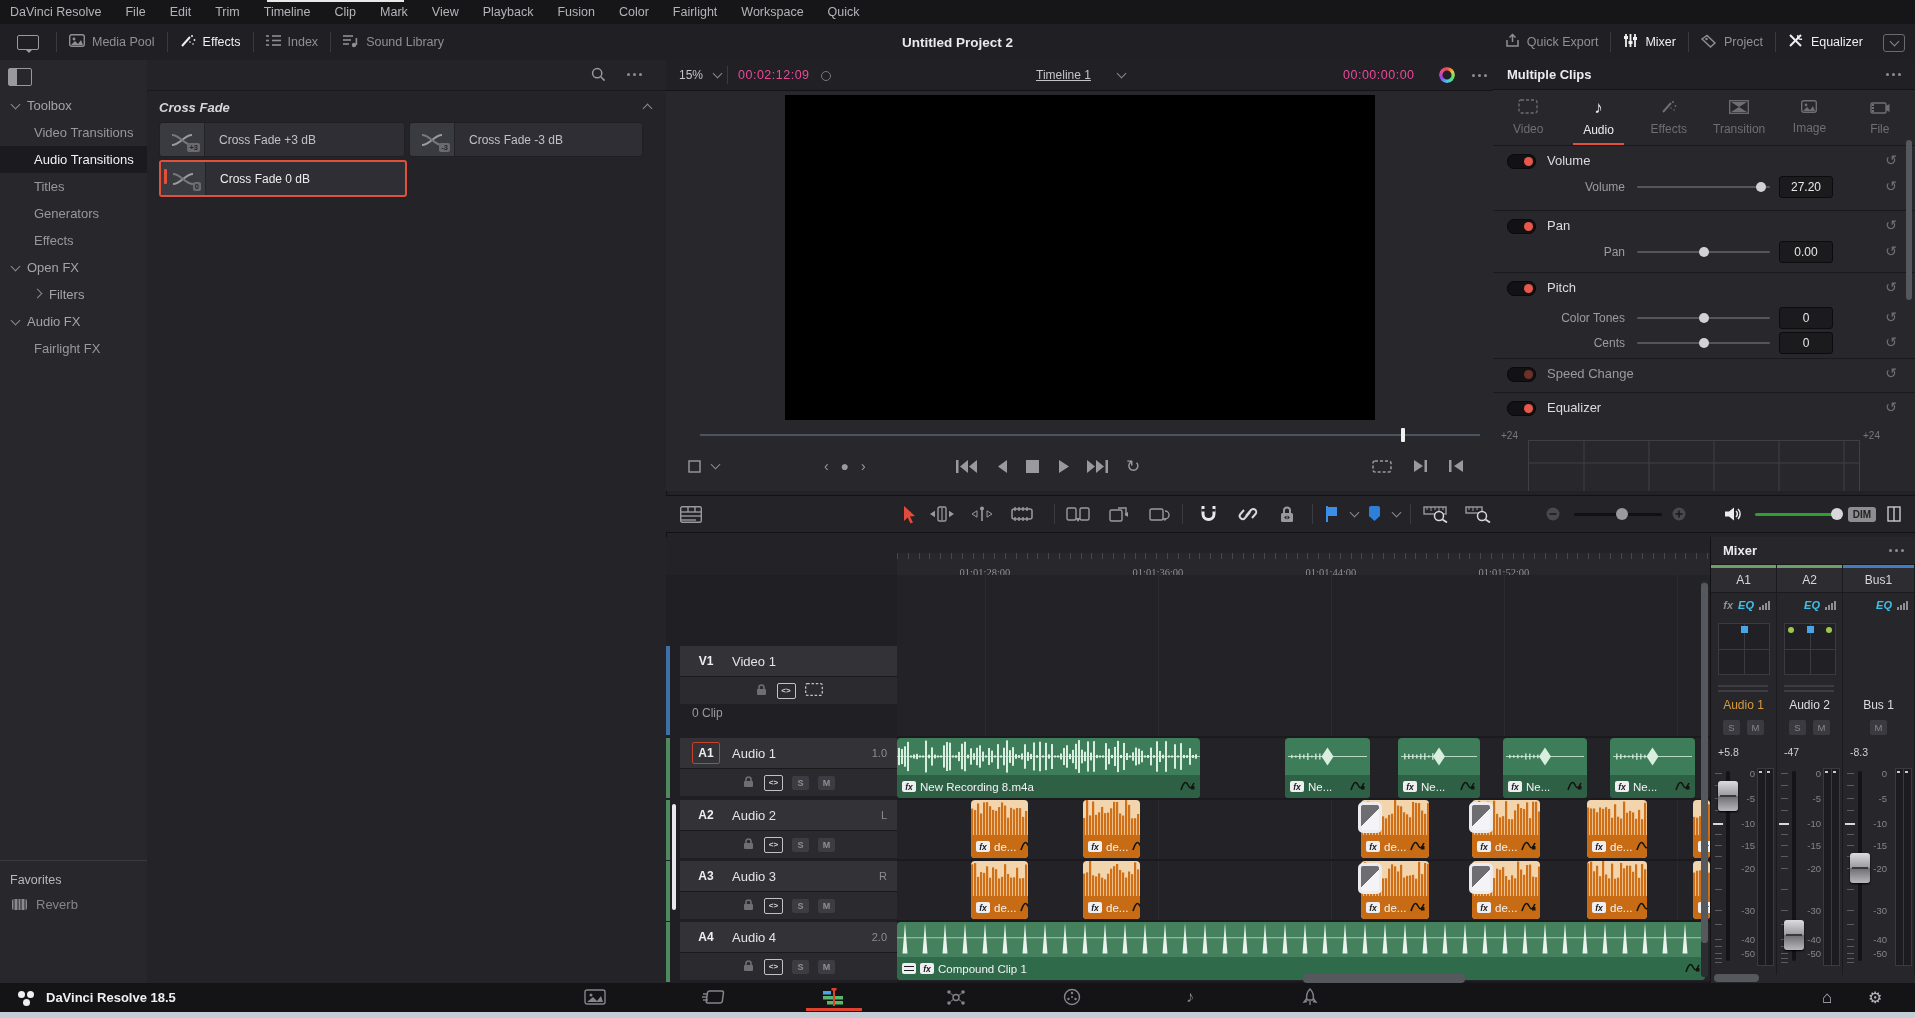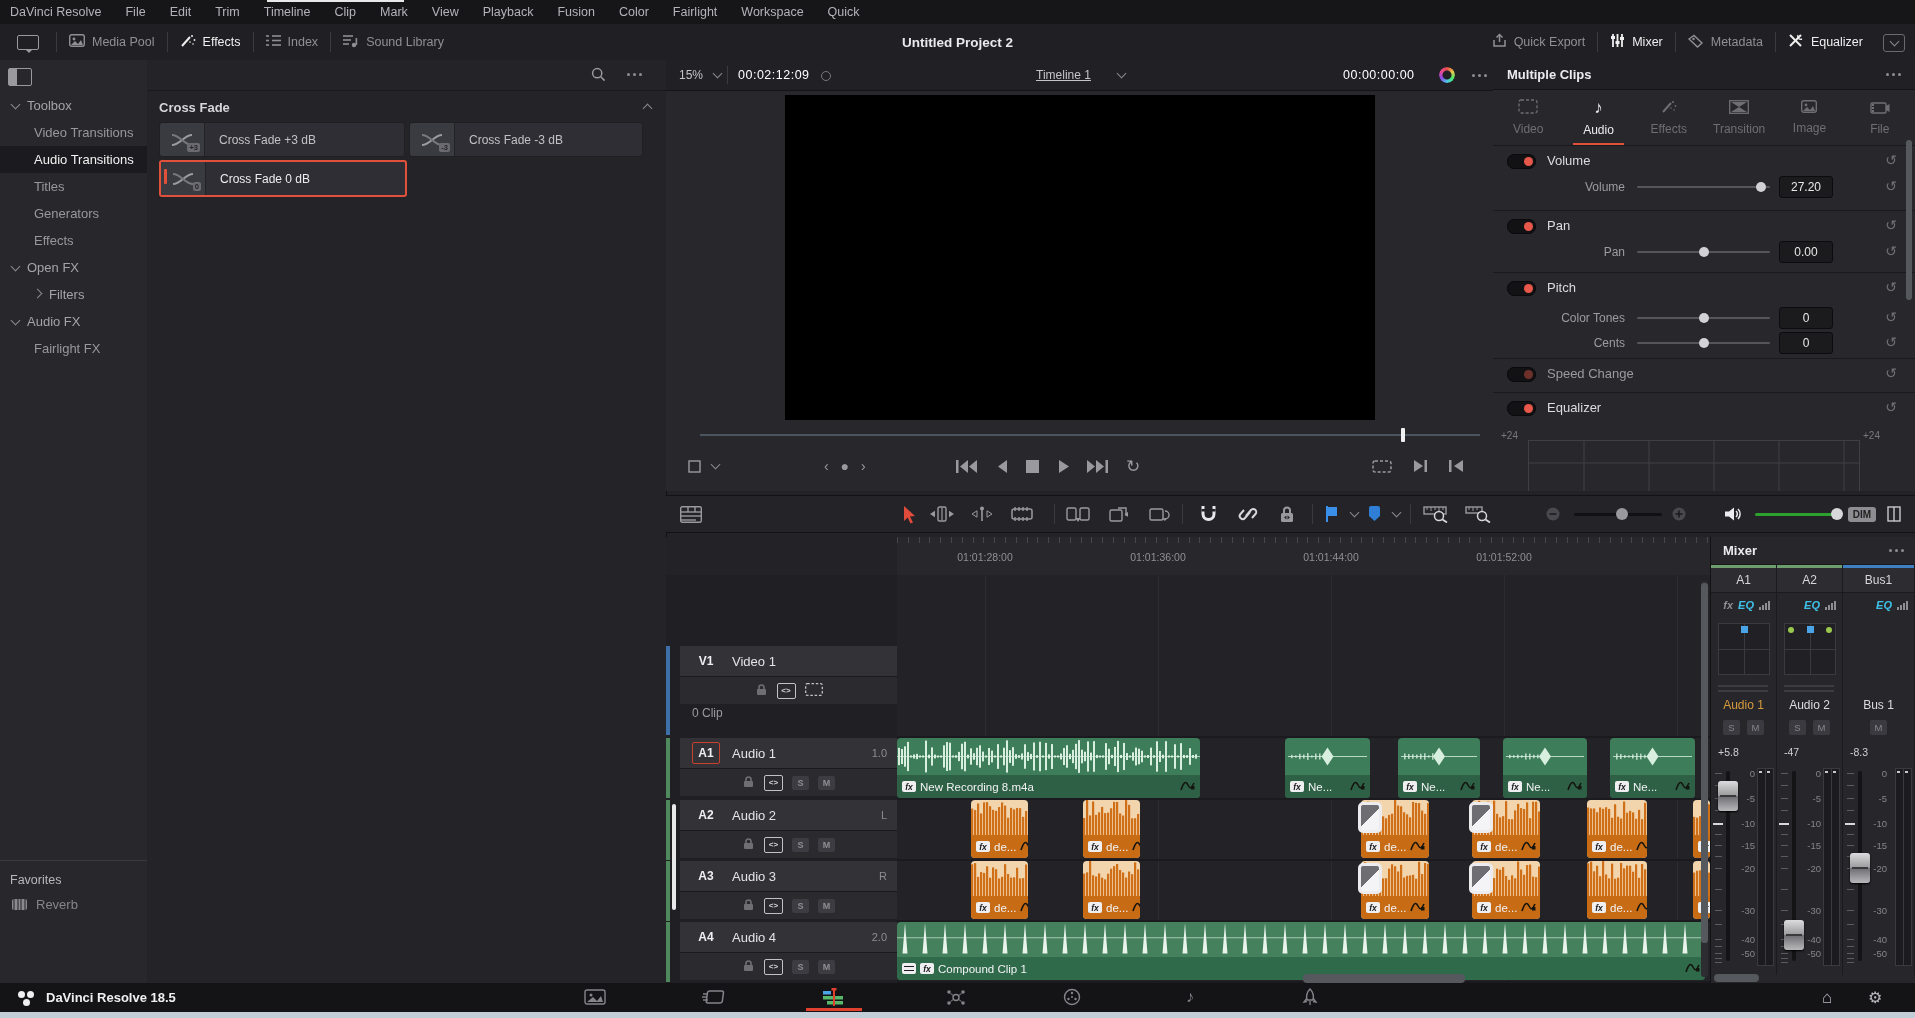--- a/index.html
+++ b/index.html
@@ -45,41 +45,41 @@
   #fav-label{padding:12px 0 4px 10px;color:#b8b8bc;font-size:12.5px;}
   .fav-item{height:26px;display:flex;align-items:center;gap:9px;padding-left:12px;color:#86868a;font-size:13px;}
   .fav-icon{width:15px;height:11px;border-radius:2px;background:#55555a;
             background-image:repeating-linear-gradient(90deg,#8a8a8e 0 1.5px,transparent 1.5px 3.5px);}
 
   
   #fxpanel{left:147px;top:60px;width:519px;height:923px;background:#242428;border-right:1px solid #121214;}
   #fx-head{position:absolute;left:0;top:0;width:100%;height:30px;border-bottom:1px solid #1a1a1d;}
   #fx-search{position:absolute;right:60px;top:7px;}
   #fx-kebab{position:absolute;right:24px;top:13px;}
-  #fx-title-row{position:absolute;left:12px;top:36px;width:492px;height:22px;display:flex;align-items:center;justify-content:space-between;}
+  #fx-title-row{position:absolute;left:12px;top:36px;width:492px;height:22px;display:flex;align-items:center;justify-content:space-between;font-style:italic;}
   #fx-title{color:#d6d6da;font-weight:bold;font-size:13px;}
   #fx-tiles{position:absolute;left:0;top:62px;width:100%;}
   .fx-tile{position:absolute;height:33px;background:#2e2e34;border:1px solid #202024;border-radius:3px;display:flex;}
   .fx-tile .ticon{width:44px;background:#3a3a41;border-right:1px solid #232327;border-radius:3px 0 0 3px;
                   position:relative;display:flex;align-items:center;justify-content:center;}
   .fx-tile .tlabel{flex:1;display:flex;align-items:center;padding-left:14px;color:#c2c2c6;font-size:12px;}
   .fx-tile.selected{border:2px solid #e0503a;}
   .fx-tile.selected .tlabel{color:#ededef;}
   .fx-tile .redtick{position:absolute;left:3px;top:7px;width:3px;height:15px;background:#e0503a;border-radius:1px;}
   .xfade-badge{position:absolute;right:4px;bottom:4px;background:#6a6a70;color:#26262a;font-size:7.5px;
                font-weight:bold;padding:0 2px;border-radius:2px;line-height:9px;}
 
   
   #viewer{left:666px;top:60px;width:827px;height:431px;background:#28282c;border-right:1px solid #121214;}
   #viewer-top{position:absolute;left:0;top:0;width:100%;height:30px;background:#212125;border-bottom:1px solid #141417;}
   #stage{position:absolute;left:119px;top:35px;width:590px;height:325px;background:#000;}
   #scrub-line{position:absolute;left:34px;top:374px;width:780px;height:2px;background:#4a545e;}
   #scrub-head{position:absolute;left:735px;top:368px;width:4px;height:14px;background:#f0f0f0;border-radius:1px;}
   .vt-text{font-size:12px;color:#c4c4c8;}
-  .vt-tc{font-size:12.5px;color:#ffffff;letter-spacing:0.5px;}
+  .vt-tc{font-size:12.5px;color:#ec4899;letter-spacing:0.5px;}
   .tr-glyph{font-size:17px;color:#9a9a9e;line-height:1;}
 
   
   #inspector{left:1493px;top:60px;width:422px;height:431px;background:#28282c;overflow:hidden;}
   #insp-head{position:absolute;left:0;top:0;width:100%;height:30px;background:#212125;border-bottom:1px solid #141417;
              display:flex;align-items:center;justify-content:space-between;padding:0 14px;box-sizing:border-box;}
   #insp-title{font-weight:bold;font-size:13px;color:#ececee;}
   #insp-tabs{position:absolute;left:0;top:30px;width:100%;height:55px;border-bottom:1px solid #1a1a1d;display:flex;}
   .itab{flex:1;position:relative;display:flex;flex-direction:column;align-items:center;justify-content:center;gap:5px;color:#6e6e73;}
   .itab .tlab{font-size:12px;}
@@ -113,23 +113,23 @@
   .dim-btn{background:#8e8e92;color:#222;font-weight:bold;font-size:10px;border-radius:3px;padding:2px 5px;}
   .hslider{position:relative;height:3px;background:#111114;border-radius:2px;}
   .hslider i{position:absolute;top:-5px;width:12px;height:12px;border-radius:50%;background:#9a9a9e;}
   .hslider.green{background:#2da12d;} .hslider.green i{background:#d8d8da;}
 
   
   #timeline{left:666px;top:537px;width:1044px;height:446px;background:#232327;}
   #tc-box{position:absolute;left:0;top:0;width:231px;height:38px;background:#26262a;border-right:1px solid #141417;
           border-bottom:1px solid #141417;display:flex;align-items:center;justify-content:center;
           color:#ededef;font-size:21px;letter-spacing:1px;font-weight:bold;}
-  #ruler{position:absolute;left:231px;top:0;width:813px;height:38px;background:#28282c;border-bottom:1px solid #141417;
+  #ruler{position:absolute;left:231px;top:16px;width:813px;height:38px;background:#28282c;border-bottom:1px solid #141417;
          background-image:repeating-linear-gradient(90deg,#46464c 0 1px,transparent 1px 10.8px);
-         background-size:100% 6px;background-repeat:no-repeat;background-position:0 0;}
+         background-size:100% 6px;background-repeat:no-repeat;background-position:0 0;font-family:Liberation Serif, serif;}
   .ruler-lab{position:absolute;top:14px;transform:translateX(-50%);color:#909094;font-size:10.5px;}
   #headers{position:absolute;left:0;top:38px;width:231px;height:408px;background:#202024;border-right:1px solid #141417;}
   .trk{position:absolute;left:0;width:231px;}
   .trk .colorbar{position:absolute;left:0;top:0;width:4px;height:100%;}
   .trk .namerow{position:absolute;left:14px;right:0;top:0;height:30px;background:#323237;border-bottom:1px solid #1a1a1d;
                 display:flex;align-items:center;}
   .trk .ctrlrow{position:absolute;left:14px;right:0;top:31px;height:27px;background:#2a2a2f;
                 display:flex;align-items:center;justify-content:center;gap:9px;}
   .trk-id{min-width:26px;height:20px;margin-left:12px;display:flex;align-items:center;justify-content:center;
           color:#f0f0f2;font-weight:bold;font-size:12px;border:1px solid transparent;border-radius:2px;}
@@ -328,21 +328,21 @@
               </g>
             </svg></span>
           <span>Mixer</span>
         </div>
         <span class="sep-v" style="height: 20px;"></span>
         <div class="tb-btn">
           <span><svg width="16" height="14">
               <path d="M1,5 L6,1.5 L14,9 L9.5,13 Z" fill="none" stroke="currentColor" stroke-width="1.4"></path>
               <circle cx="5.5" cy="5" r="1.2" fill="currentColor"></circle>
             </svg></span>
-          <span>Metadata</span>
+          <span>Project</span>
         </div>
         <span class="sep-v" style="height: 20px;"></span>
         <div class="tb-btn active">
           <span><svg width="16" height="15">
               <line x1="2" y1="13" x2="13" y2="2" stroke="currentColor" stroke-width="2"></line>
               <line x1="2" y1="2" x2="13" y2="13" stroke="currentColor" stroke-width="2"></line>
               <path d="M10,2 a3,3 0 0 0 4,4" fill="none" stroke="currentColor" stroke-width="1.4"></path>
             </svg></span>
           <span>Equalizer</span>
         </div>

